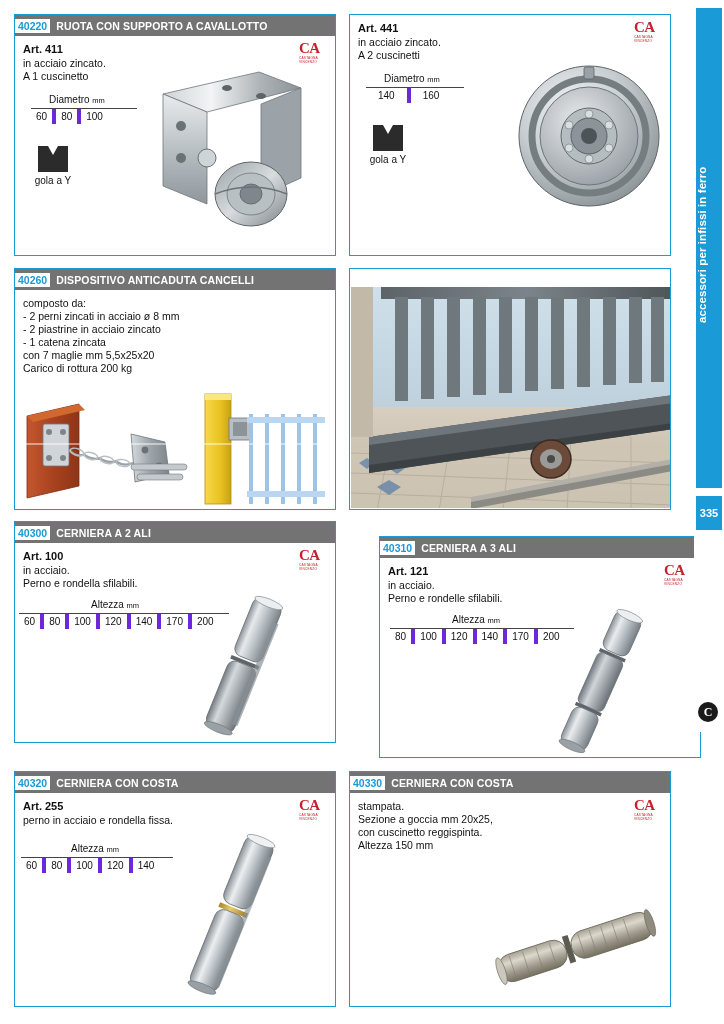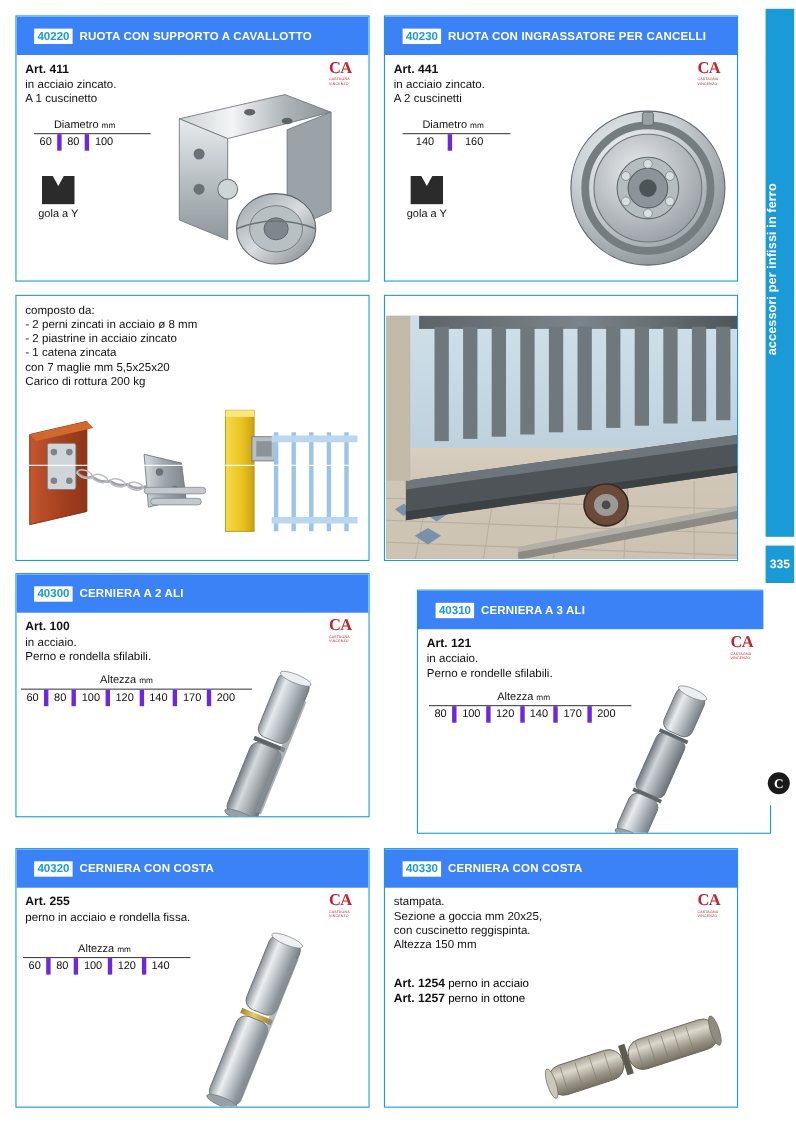--- a/index.html
+++ b/index.html
@@ -70,24 +70,24 @@
     width: 694px; height: 1024px;
   }
 
   .panel {
     position: absolute;
     border: 1px solid #1a9ad7;
     background: #ffffff;
     overflow: hidden;
   }
   .panel-head {
-    height: 35px;
-    background: #3b82f6;
+    height: 21px;
+    background: #737373;
     display: flex; align-items: center;
-    padding-left: 16px;
+    padding-left: 0;
     overflow: hidden;
   }
   .code {
     color: #ffffff;
     background: #ffffff;
     color: #1a9ad7;
     font-size: 10.5px;
     font-weight: bold;
     padding: 1px 3px 0 3px;
     line-height: 13px;
@@ -295,24 +295,20 @@
           <ellipse cx="110" cy="140" rx="11" ry="10" fill="#7f878c" stroke="#5a6165" stroke-width="0.8"></ellipse>
           <path d="M74,140 q36,-14 72,0" fill="none" stroke="#6b7276" stroke-width="1.4"></path>
 
           <ellipse cx="66" cy="104" rx="9" ry="9" fill="#cfd4d7" stroke="#6b7276" stroke-width="1"></ellipse>
         </svg>
       </div>
     </div>
   </div>
 
   <div class="panel" style="left:349px; top:14px; width:322px; height:242px;">
-    <div class="panel-head">
-      <span class="code">40230</span>
-      <span class="head-title">RUOTA CON INGRASSATORE PER CANCELLI</span>
-    </div>
     <div class="body">
       <div class="art">Art. 441</div>
       <div class="txt">in acciaio zincato.
 A 2 cuscinetti</div>
 
       <div class="ca-logo">
         <div class="ca-mark">CA</div>
         <div class="ca-sub">CASTAGNA VINCENZO</div>
       </div>
 
@@ -365,20 +361,24 @@
               <circle cx="55" cy="64" r="4"></circle>
           </g>
 
           <rect x="70" y="6" width="10" height="12" rx="2" fill="#9aa1a6" stroke="#5e6569" stroke-width="0.8"></rect>
         </svg>
       </div>
     </div>
   </div>
 
   <div class="panel" style="left:14px; top:268px; width:322px; height:242px;">
+    <div class="panel-head">
+      <span class="code">40260</span>
+      <span class="head-title">DISPOSITIVO ANTICADUTA CANCELLI</span>
+    </div>
     <div class="body">
       <div class="txt">composto da:
 - 2 perni zincati in acciaio ø 8 mm
 - 2 piastrine in acciaio zincato
 - 1 catena zincata
    con 7 maglie mm 5,5x25x20
 Carico di rottura 200 kg</div>
 
       <div class="afd">
         <svg width="310" height="130" viewBox="0 0 310 130">
@@ -720,30 +720,20 @@
       <div class="txt">stampata.
 Sezione a goccia mm 20x25,
 con cuscinetto reggispinta.
 Altezza 150 mm</div>
 
       <div class="ca-logo">
         <div class="ca-mark">CA</div>
         <div class="ca-sub">CASTAGNA VINCENZO</div>
       </div>
 
-      <div style="position:absolute; left:8px; top:80px;">
-        <div class="nowrap" style="font-size:10.5px; line-height:14px;">
-          <span class="art" style="display:inline;">Art. 1254</span>
-          <span>perno in acciaio</span>
-        </div>
-        <div class="nowrap" style="font-size:10.5px; line-height:14px;">
-          <span class="art" style="display:inline;">Art. 1257</span>
-          <span>perno in ottone</span>
-        </div>
-      </div>
 
       <div class="hinge-wrap" style="left:136px; top:100px; width:180px; height:110px;">
         <svg width="180" height="110" viewBox="0 0 180 110">
           <defs>
             <linearGradient id="hg6" x1="0" y1="0" x2="0" y2="1">
               <stop offset="0" stop-color="#a6a193"></stop>
               <stop offset="0.3" stop-color="#dcd8cc"></stop>
               <stop offset="0.7" stop-color="#9a9588"></stop>
               <stop offset="1" stop-color="#74705f"></stop>
             </linearGradient>

